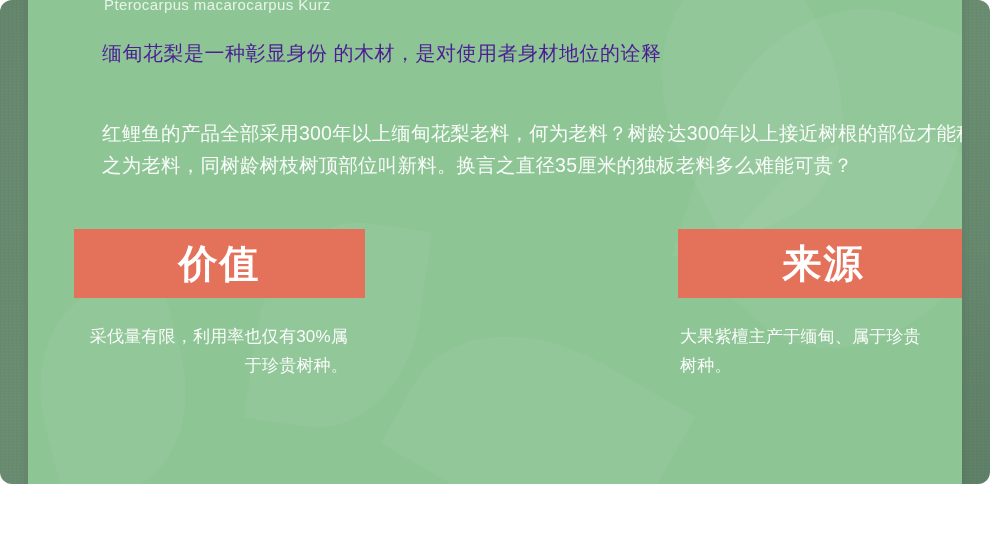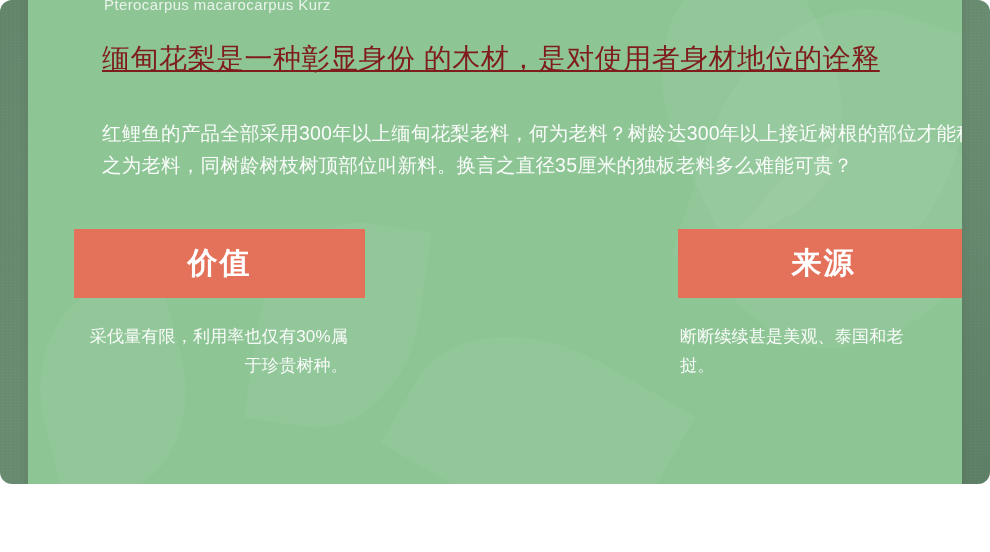--- a/index.html
+++ b/index.html
@@ -91,27 +91,26 @@
     letter-spacing: 0.4px;
     color: rgba(255,255,255,0.80);
     font-family: "Liberation Sans", "DejaVu Sans", sans-serif;
     white-space: nowrap;
   }
 
   .headline {
     position: absolute;
     left: 74px;
     top: 60px;
-    font-size: 28px;
+    font-size: 20px;
     line-height: 40px;
     font-weight: 400;
-    color: #7f1d1d;
+    color: #4c1d95;
     letter-spacing: 0.5px;
     white-space: nowrap;
-    text-decoration: underline;
   }
 
   .intro {
     position: absolute;
     left: 74px;
     top: 137px;
     width: 878px;
     font-size: 19.5px;
     line-height: 32px;
     color: rgba(255,255,255,0.95);
@@ -130,21 +129,21 @@
     width: 291px;
   }
   .card-head {
     height: 69px;
     background: #e4715a;
     display: flex;
     align-items: center;
     justify-content: center;
   }
   .card-title {
-    font-size: 30px;
+    font-size: 39px;
     font-weight: 700;
     color: #ffffff;
     letter-spacing: 2px;
   }
   .card-body {
     margin-top: 24px;
     padding: 0 2px;
     font-size: 17px;
     line-height: 29px;
     color: rgba(255,255,255,0.95);
@@ -187,19 +186,19 @@
           <div class="card-body">采伐量有限，利用率也仅有30%属于珍贵树种。</div>
         </div>
 
         <div class="card">
         </div>
 
         <div class="card">
           <div class="card-head">
             <span class="card-title">来源</span>
           </div>
-          <div class="card-body">断断续续甚是美观、泰国和老挝。</div>
+          <div class="card-body">大果紫檀主产于缅甸、属于珍贵树种。</div>
         </div>
 
       </div>
     </div>
   </div>
 </div>
 
 </body></html>

